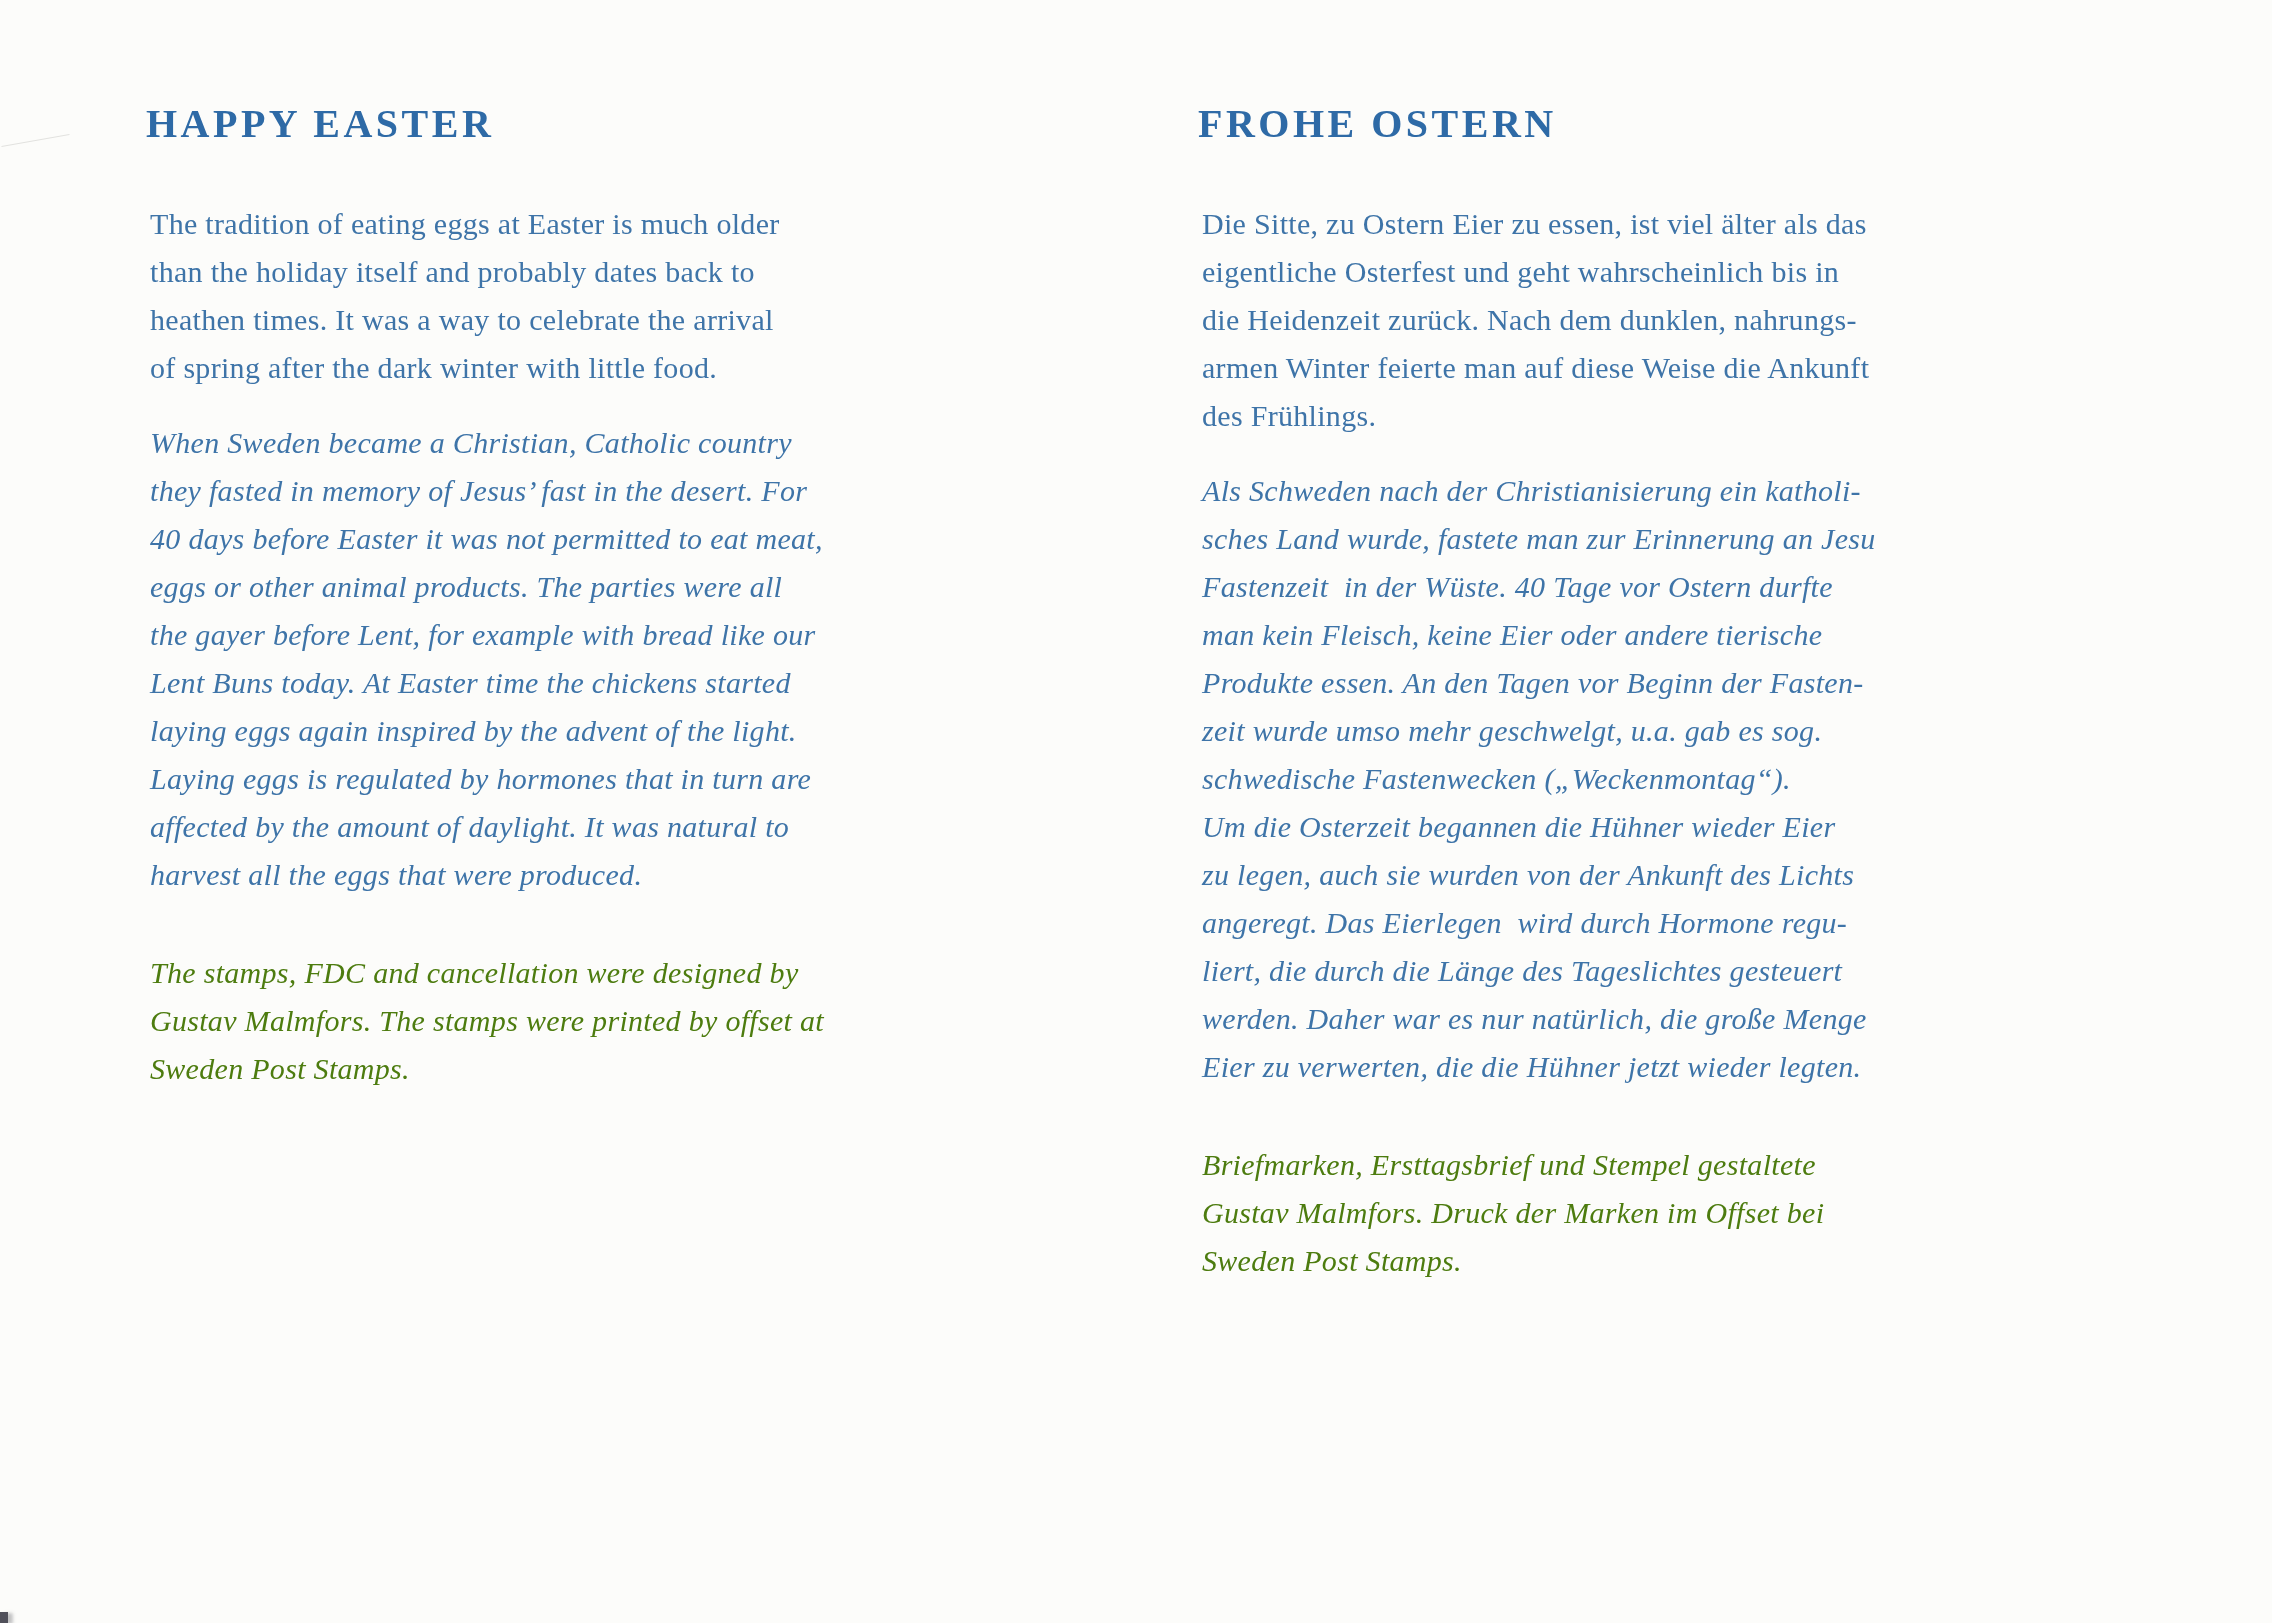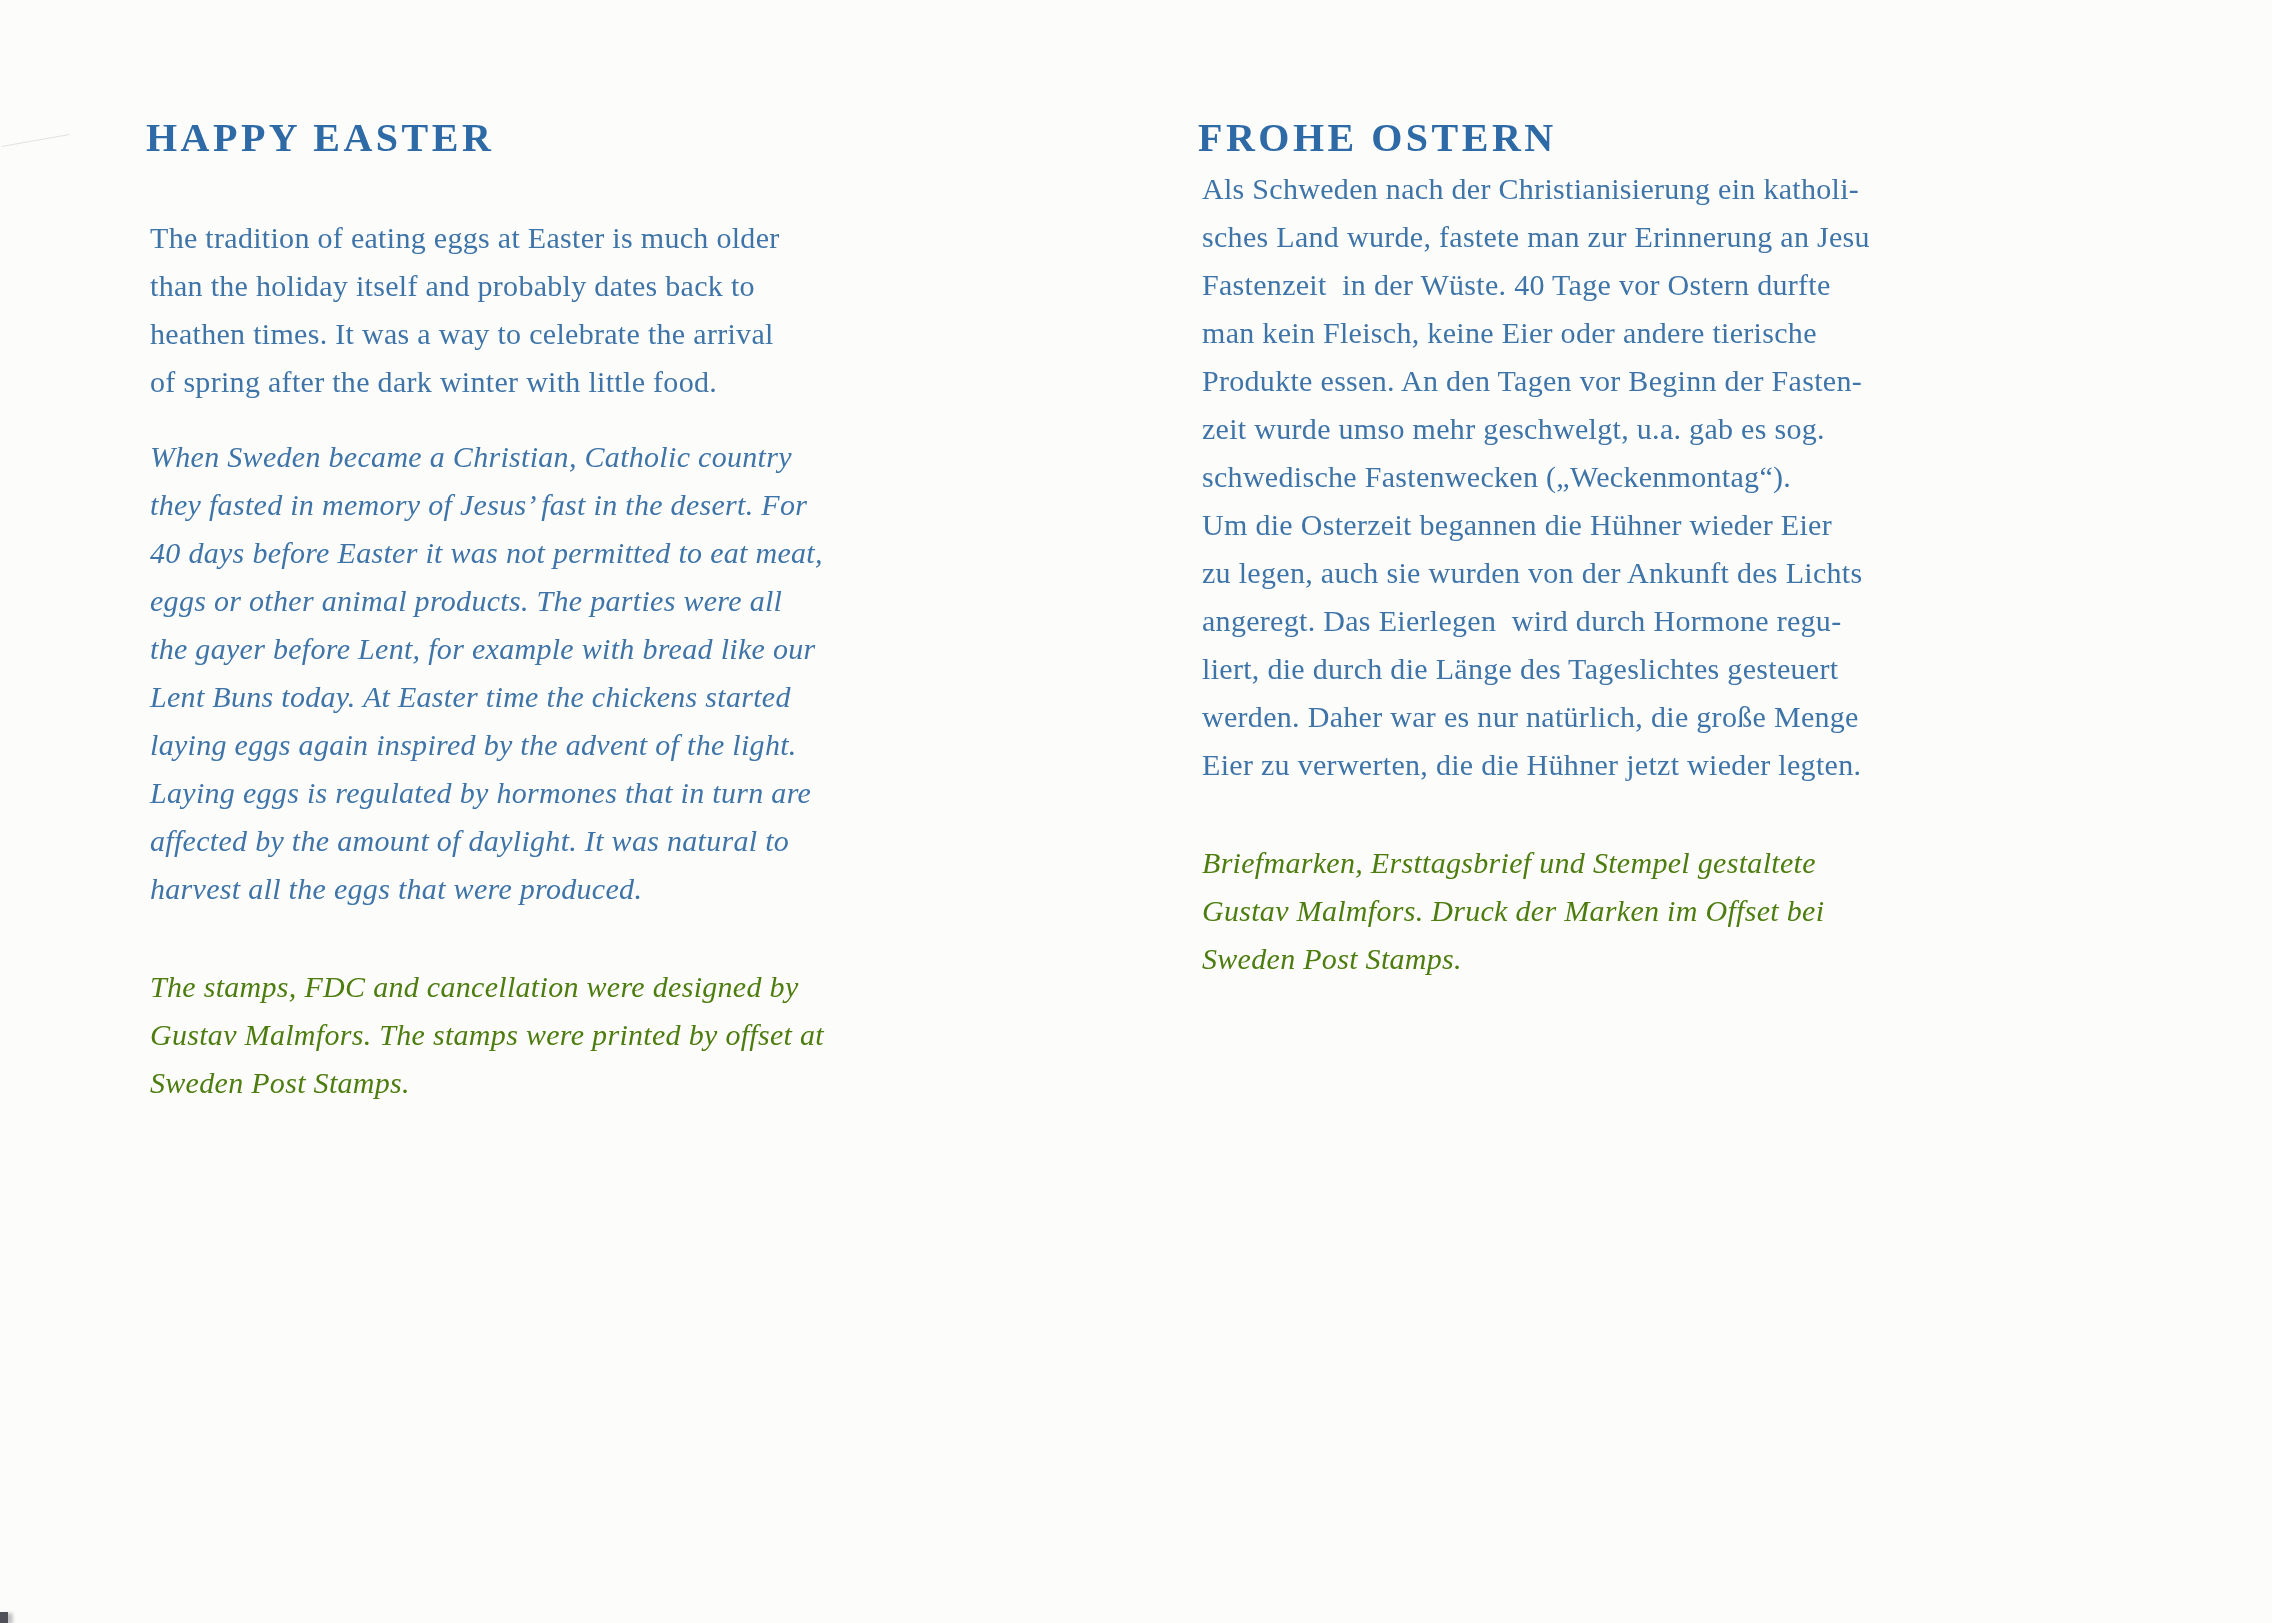--- a/index.html
+++ b/index.html
@@ -10,21 +10,21 @@
   .page {
     position: relative;
     width: 2273px;
     height: 1623px;
     background: #fcfcfa;
     overflow: hidden;
     font-family: "Liberation Serif", "DejaVu Serif", serif;
   }
   .col {
     position: absolute;
-    top: 114px;
+    top: 100px;
     width: 1027px;
   }
   .col-left  { left: 146px; }
   .col-right { left: 1198px; }
   .heading {
     margin: 0;
     font-size: 40px;
     line-height: 47px;
     font-weight: 600;
     letter-spacing: 3.5px;
@@ -90,20 +90,25 @@
 Laying eggs is regulated by hormones that in turn are
 affected by the amount of daylight. It was natural to
 harvest all the eggs that were produced.</p>
     <p class="credit">The stamps, FDC and cancellation were designed by
 Gustav Malmfors. The stamps were printed by offset at
 Sweden Post Stamps.</p>
   </section>
 
   <section class="col col-right">
     <h2 class="heading">FROHE OSTERN</h2>
+    <p class="body body-first">Die Sitte, zu Ostern Eier zu essen, ist viel älter als das
+eigentliche Osterfest und geht wahrscheinlich bis in
+die Heidenzeit zurück. Nach dem dunklen, nahrungs-
+armen Winter feierte man auf diese Weise die Ankunft
+des Frühlings.</p>
     <p class="body">Als Schweden nach der Christianisierung ein katholi-
 sches Land wurde, fastete man zur Erinnerung an Jesu
 Fastenzeit  in der Wüste. 40 Tage vor Ostern durfte
 man kein Fleisch, keine Eier oder andere tierische
 Produkte essen. An den Tagen vor Beginn der Fasten-
 zeit wurde umso mehr geschwelgt, u.a. gab es sog.
 schwedische Fastenwecken („Weckenmontag“).
 Um die Osterzeit begannen die Hühner wieder Eier
 zu legen, auch sie wurden von der Ankunft des Lichts
 angeregt. Das Eierlegen  wird durch Hormone regu-

